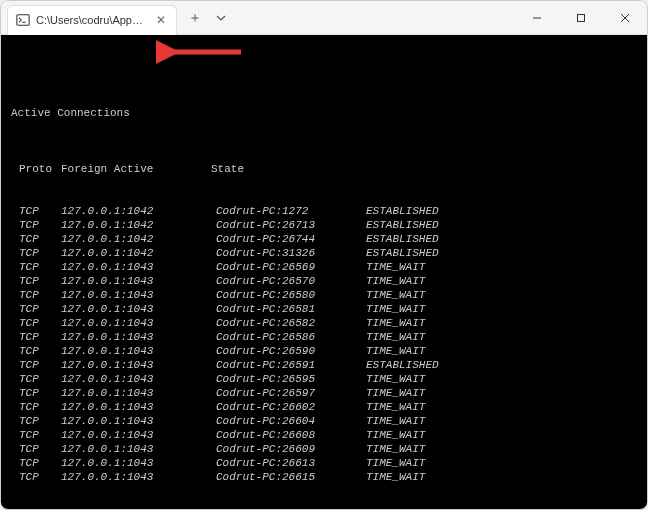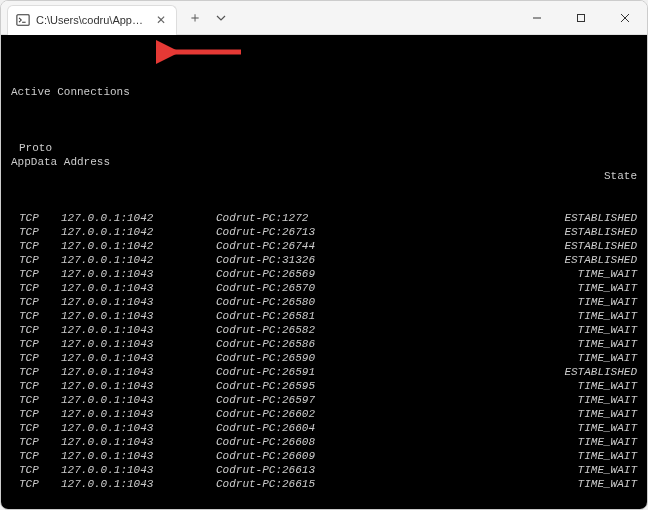--- a/index.html
+++ b/index.html
@@ -117,44 +117,43 @@
       white-space: pre;
       position: relative;
     }
     .prompt-line {
       color: #ccc;
       margin-bottom: 14px;
     }
     .section-title {
       color: #ccc;
       margin-bottom: 14px;
+      margin-top: 21px;
     }
     .header-row {
       display: flex;
       color: #ccc;
-      flex-direction: column;
     }
     .data-row {
       display: flex;
       color: #ccc;
       font-style: italic;
     }
     .col-proto {
       width: 50px;
       padding-left: 8px;
     }
     .col-local {
       width: 155px;
     }
     .col-foreign {
       width: 150px;
     }
     .col-state {
       flex: 1;
-      text-align: right;
     }
     .arrow {
       position: absolute;
       top: 4px;
       left: 155px;
       pointer-events: none;
     }
   </style>
 </head>
 <body>
@@ -204,18 +203,18 @@
       <defs>
         <marker id="ah" markerWidth="10" markerHeight="10" refX="2" refY="5" orient="auto">
           <path d="M10 0 L0 5 L10 10 Z" fill="#e53935"></path>
         </marker>
       </defs>
       <line x1="85" y1="13" x2="14" y2="13" stroke="#e53935" stroke-width="5" marker-end="url(#ah)"></line>
     </svg>
     <div class="section-title">Active Connections</div>
     <div class="header-row">
       <span class="col-proto">Proto</span>
-      <span class="col-foreign">AppData Address</span>
+      <span class="col-foreign">Foreign Active</span>
       <span class="col-state">State</span>
     </div>
     <div id="rows"><div class="data-row"><span class="col-proto">TCP</span><span class="col-local">127.0.0.1:1042</span><span class="col-foreign">Codrut-PC:1272</span><span class="col-state">ESTABLISHED</span></div><div class="data-row"><span class="col-proto">TCP</span><span class="col-local">127.0.0.1:1042</span><span class="col-foreign">Codrut-PC:26713</span><span class="col-state">ESTABLISHED</span></div><div class="data-row"><span class="col-proto">TCP</span><span class="col-local">127.0.0.1:1042</span><span class="col-foreign">Codrut-PC:26744</span><span class="col-state">ESTABLISHED</span></div><div class="data-row"><span class="col-proto">TCP</span><span class="col-local">127.0.0.1:1042</span><span class="col-foreign">Codrut-PC:31326</span><span class="col-state">ESTABLISHED</span></div><div class="data-row"><span class="col-proto">TCP</span><span class="col-local">127.0.0.1:1043</span><span class="col-foreign">Codrut-PC:26569</span><span class="col-state">TIME_WAIT</span></div><div class="data-row"><span class="col-proto">TCP</span><span class="col-local">127.0.0.1:1043</span><span class="col-foreign">Codrut-PC:26570</span><span class="col-state">TIME_WAIT</span></div><div class="data-row"><span class="col-proto">TCP</span><span class="col-local">127.0.0.1:1043</span><span class="col-foreign">Codrut-PC:26580</span><span class="col-state">TIME_WAIT</span></div><div class="data-row"><span class="col-proto">TCP</span><span class="col-local">127.0.0.1:1043</span><span class="col-foreign">Codrut-PC:26581</span><span class="col-state">TIME_WAIT</span></div><div class="data-row"><span class="col-proto">TCP</span><span class="col-local">127.0.0.1:1043</span><span class="col-foreign">Codrut-PC:26582</span><span class="col-state">TIME_WAIT</span></div><div class="data-row"><span class="col-proto">TCP</span><span class="col-local">127.0.0.1:1043</span><span class="col-foreign">Codrut-PC:26586</span><span class="col-state">TIME_WAIT</span></div><div class="data-row"><span class="col-proto">TCP</span><span class="col-local">127.0.0.1:1043</span><span class="col-foreign">Codrut-PC:26590</span><span class="col-state">TIME_WAIT</span></div><div class="data-row"><span class="col-proto">TCP</span><span class="col-local">127.0.0.1:1043</span><span class="col-foreign">Codrut-PC:26591</span><span class="col-state">ESTABLISHED</span></div><div class="data-row"><span class="col-proto">TCP</span><span class="col-local">127.0.0.1:1043</span><span class="col-foreign">Codrut-PC:26595</span><span class="col-state">TIME_WAIT</span></div><div class="data-row"><span class="col-proto">TCP</span><span class="col-local">127.0.0.1:1043</span><span class="col-foreign">Codrut-PC:26597</span><span class="col-state">TIME_WAIT</span></div><div class="data-row"><span class="col-proto">TCP</span><span class="col-local">127.0.0.1:1043</span><span class="col-foreign">Codrut-PC:26602</span><span class="col-state">TIME_WAIT</span></div><div class="data-row"><span class="col-proto">TCP</span><span class="col-local">127.0.0.1:1043</span><span class="col-foreign">Codrut-PC:26604</span><span class="col-state">TIME_WAIT</span></div><div class="data-row"><span class="col-proto">TCP</span><span class="col-local">127.0.0.1:1043</span><span class="col-foreign">Codrut-PC:26608</span><span class="col-state">TIME_WAIT</span></div><div class="data-row"><span class="col-proto">TCP</span><span class="col-local">127.0.0.1:1043</span><span class="col-foreign">Codrut-PC:26609</span><span class="col-state">TIME_WAIT</span></div><div class="data-row"><span class="col-proto">TCP</span><span class="col-local">127.0.0.1:1043</span><span class="col-foreign">Codrut-PC:26613</span><span class="col-state">TIME_WAIT</span></div><div class="data-row"><span class="col-proto">TCP</span><span class="col-local">127.0.0.1:1043</span><span class="col-foreign">Codrut-PC:26615</span><span class="col-state">TIME_WAIT</span></div></div>
   </div>
 </div>
 
 </body></html>

